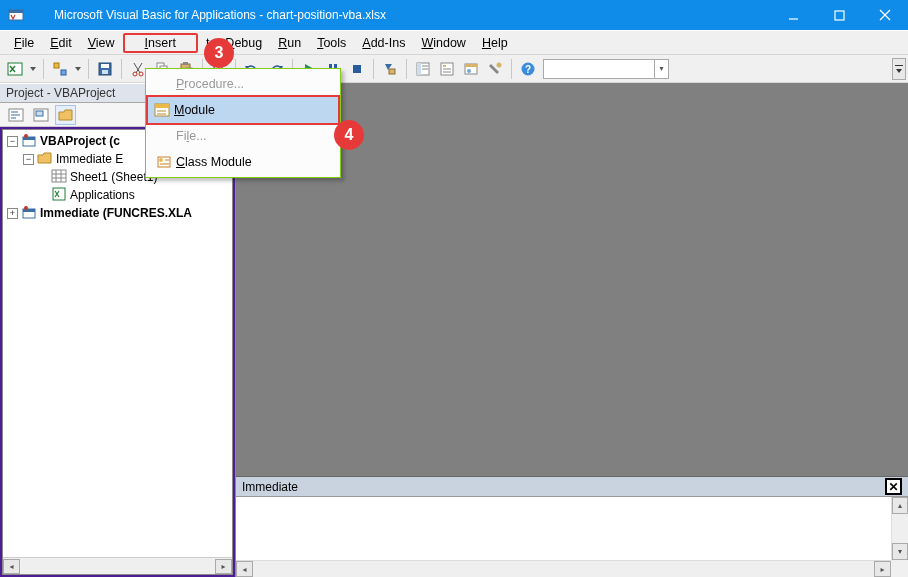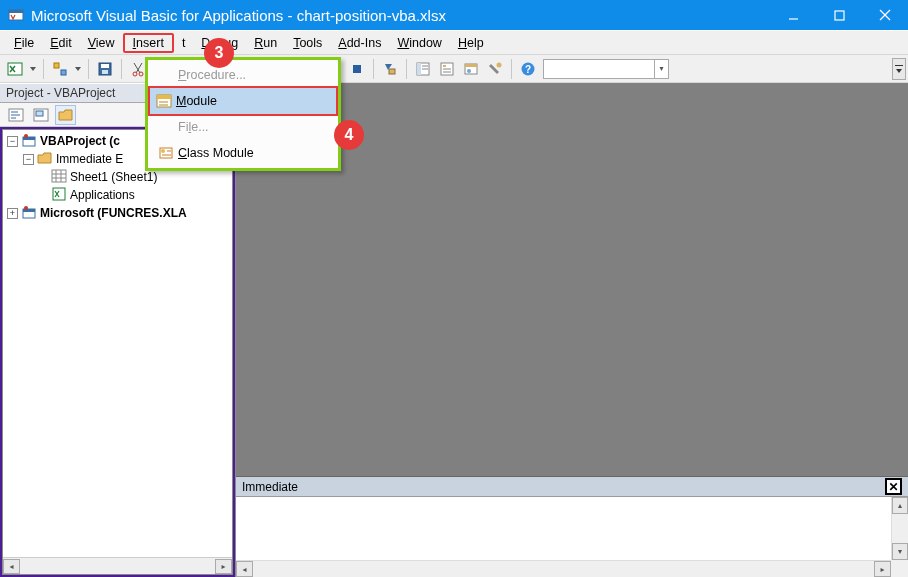--- a/index.html
+++ b/index.html
@@ -1,31 +1,31 @@
 <!DOCTYPE html>
 <html><head>
 <meta charset="utf-8">
 <style>
   * { box-sizing: border-box; margin: 0; padding: 0; font-family: "Segoe UI", Tahoma, sans-serif; }
   html, body { width: 908px; height: 577px; overflow: hidden; background: #fff; }
 
   
   .titlebar { height: 30px; background: #0f8bea; display: flex; align-items: center; color: #fff; padding-left: 8px; }
   .titlebar .app-icon { width: 16px; height: 16px; margin-right: 7px; }
-  .title-txt { font-size: 15px; flex: 1; }
+  .title-txt { font-size: 12px; flex: 1; margin-left: 23px; }
   .win-btns { display: flex; height: 100%; }
   .win-btn { width: 46px; display: flex; align-items: center; justify-content: center; }
   .win-btn.close { background: transparent; }
   .win-btn svg { stroke: #fff; }
 
   
   .menubar { height: 25px; background: #f0f0f0; border-top: 1px solid #fff; border-bottom: 1px solid #d6d6d6; display: flex; align-items: center; padding: 0 6px; gap: 0; position: relative; z-index: 5; }
   .menubar-item { padding: 3px 8px; font-size: 12.5px; color: #000; position: relative; }
   .menubar-item .ul { text-decoration: underline; }
-  .menubar-item.highlighted { border: 2px solid #e63a3a; border-radius: 2px; padding: 1px 8px; }
+  .menubar-item.highlighted { border: 2px solid #e63a3a; border-radius: 2px; padding: 1px 20px; }
 
   
   .toolbars { height: 28px; background: #f0f0f0; border-bottom: 1px solid #d6d6d6; display: flex; align-items: center; padding: 0 4px; gap: 2px; position: relative; }
   .tb-sep { width: 1px; height: 20px; background: #c8c8c8; margin: 0 3px; }
   .tb-btn { width: 22px; height: 22px; display: flex; align-items: center; justify-content: center; border: 1px solid transparent; }
   .tb-btn svg { display: block; }
   .tb-split { width: 10px; height: 22px; display: flex; align-items: center; justify-content: center; }
   .tb-combo { display: inline-flex; align-items: center; border: 1px solid #a9a9a9; height: 20px; background: #fff; margin-left: 2px; }
   .tb-combo input { width: 110px; border: none; outline: none; font-size: 11px; padding: 0 4px; height: 18px; }
   .tb-combo .dd { width: 14px; height: 18px; border-left: 1px solid #a9a9a9; display:flex;align-items:center;justify-content:center;color:#555;font-size:8px;}
@@ -62,21 +62,21 @@
   .imm-body { height:80px; position:relative; overflow:hidden;}
   .imm-body .vscroll { position:absolute; right:0; top:0; bottom:17px; width:17px; background:#f0f0f0; border-left:1px solid #ddd; display:flex; flex-direction:column;}
   .imm-body .vscroll .arrow { height:17px; border:1px solid #aaa; background:#e8e8e8; display:flex;align-items:center;justify-content:center;font-size:8px;color:#555;}
   .imm-body .vscroll .track { flex:1; background:#efefef;}
   .imm-body .hscroll { position:absolute; left:0; right:17px; bottom:0; height:17px; background:#f0f0f0; border-top:1px solid #ddd; display:flex;}
   .imm-body .hscroll .arrow { width:17px; border:1px solid #aaa; background:#e8e8e8; display:flex;align-items:center;justify-content:center;font-size:8px;color:#555;}
   .imm-body .hscroll .track { flex:1; background:#efefef;}
   .imm-body .corner { position:absolute; right:0; bottom:0; width:17px;height:17px; background:#f0f0f0;}
 
   
-  .dropdown { position:absolute; left:145px; top:57px; width:196px; background:#fcfcfc; border:3px solid #84cc16; box-shadow: 3px 3px 4px rgba(0,0,0,0.25); z-index:20; padding:2px;}
+  .dropdown { position:absolute; left:145px; top:68px; width:196px; background:#fcfcfc; border:1px solid #84cc16; box-shadow: 3px 3px 4px rgba(0,0,0,0.25); z-index:20; padding:2px;}
   .dropdown-row { height:26px; display:flex; align-items:center; padding-left:4px; font-size:12.5px; color:#000; }
   .dropdown-row.disabled { color:#9a9a9a; }
   .dropdown-row.highlighted { background:#bdd7f0; border:2px solid #e63a3a; height:30px; margin:-2px -2px; padding-left:2px; position:relative; z-index:1;}
   .dropdown-row .ic { width:24px; display:flex; align-items:center; justify-content:center; }
   .dropdown-row .ic svg { display:block;}
   .dropdown-row .lbl .ul { text-decoration: underline; }
 
   
   .anno { position:absolute; width:30px;height:30px; border-radius:50%; background:#e63a3a; color:#fff; display:flex;align-items:center;justify-content:center; font-size:16px; font-weight:600; z-index:30; }
 </style>
@@ -333,21 +333,21 @@
               </svg></span>
           <span>Applications</span>
         </div>
         <div class="tree-row" style="padding-left:0">
           <span class="exp">+</span>
           <span class="icon"><svg width="16" height="16">
                 <rect x="2" y="4" width="12" height="9" fill="#fff" stroke="#3a6ea5"></rect>
                 <rect x="2" y="4" width="12" height="3" fill="#3a6ea5"></rect>
                 <circle cx="5" cy="3" r="2" fill="#c0392b"></circle>
               </svg></span>
-          <b>Microsoft (FUNCRES.XLA</b>
+          <b>Immediate (FUNCRES.XLA</b>
         </div>
       </div>
       <div style="position:absolute;left:0;right:0;bottom:0" class="tree-scroll-x">
         <div class="arrow">◂</div>
         <div class="track"></div>
         <div class="arrow">▸</div>
       </div>
     </div>
   </div>
 

